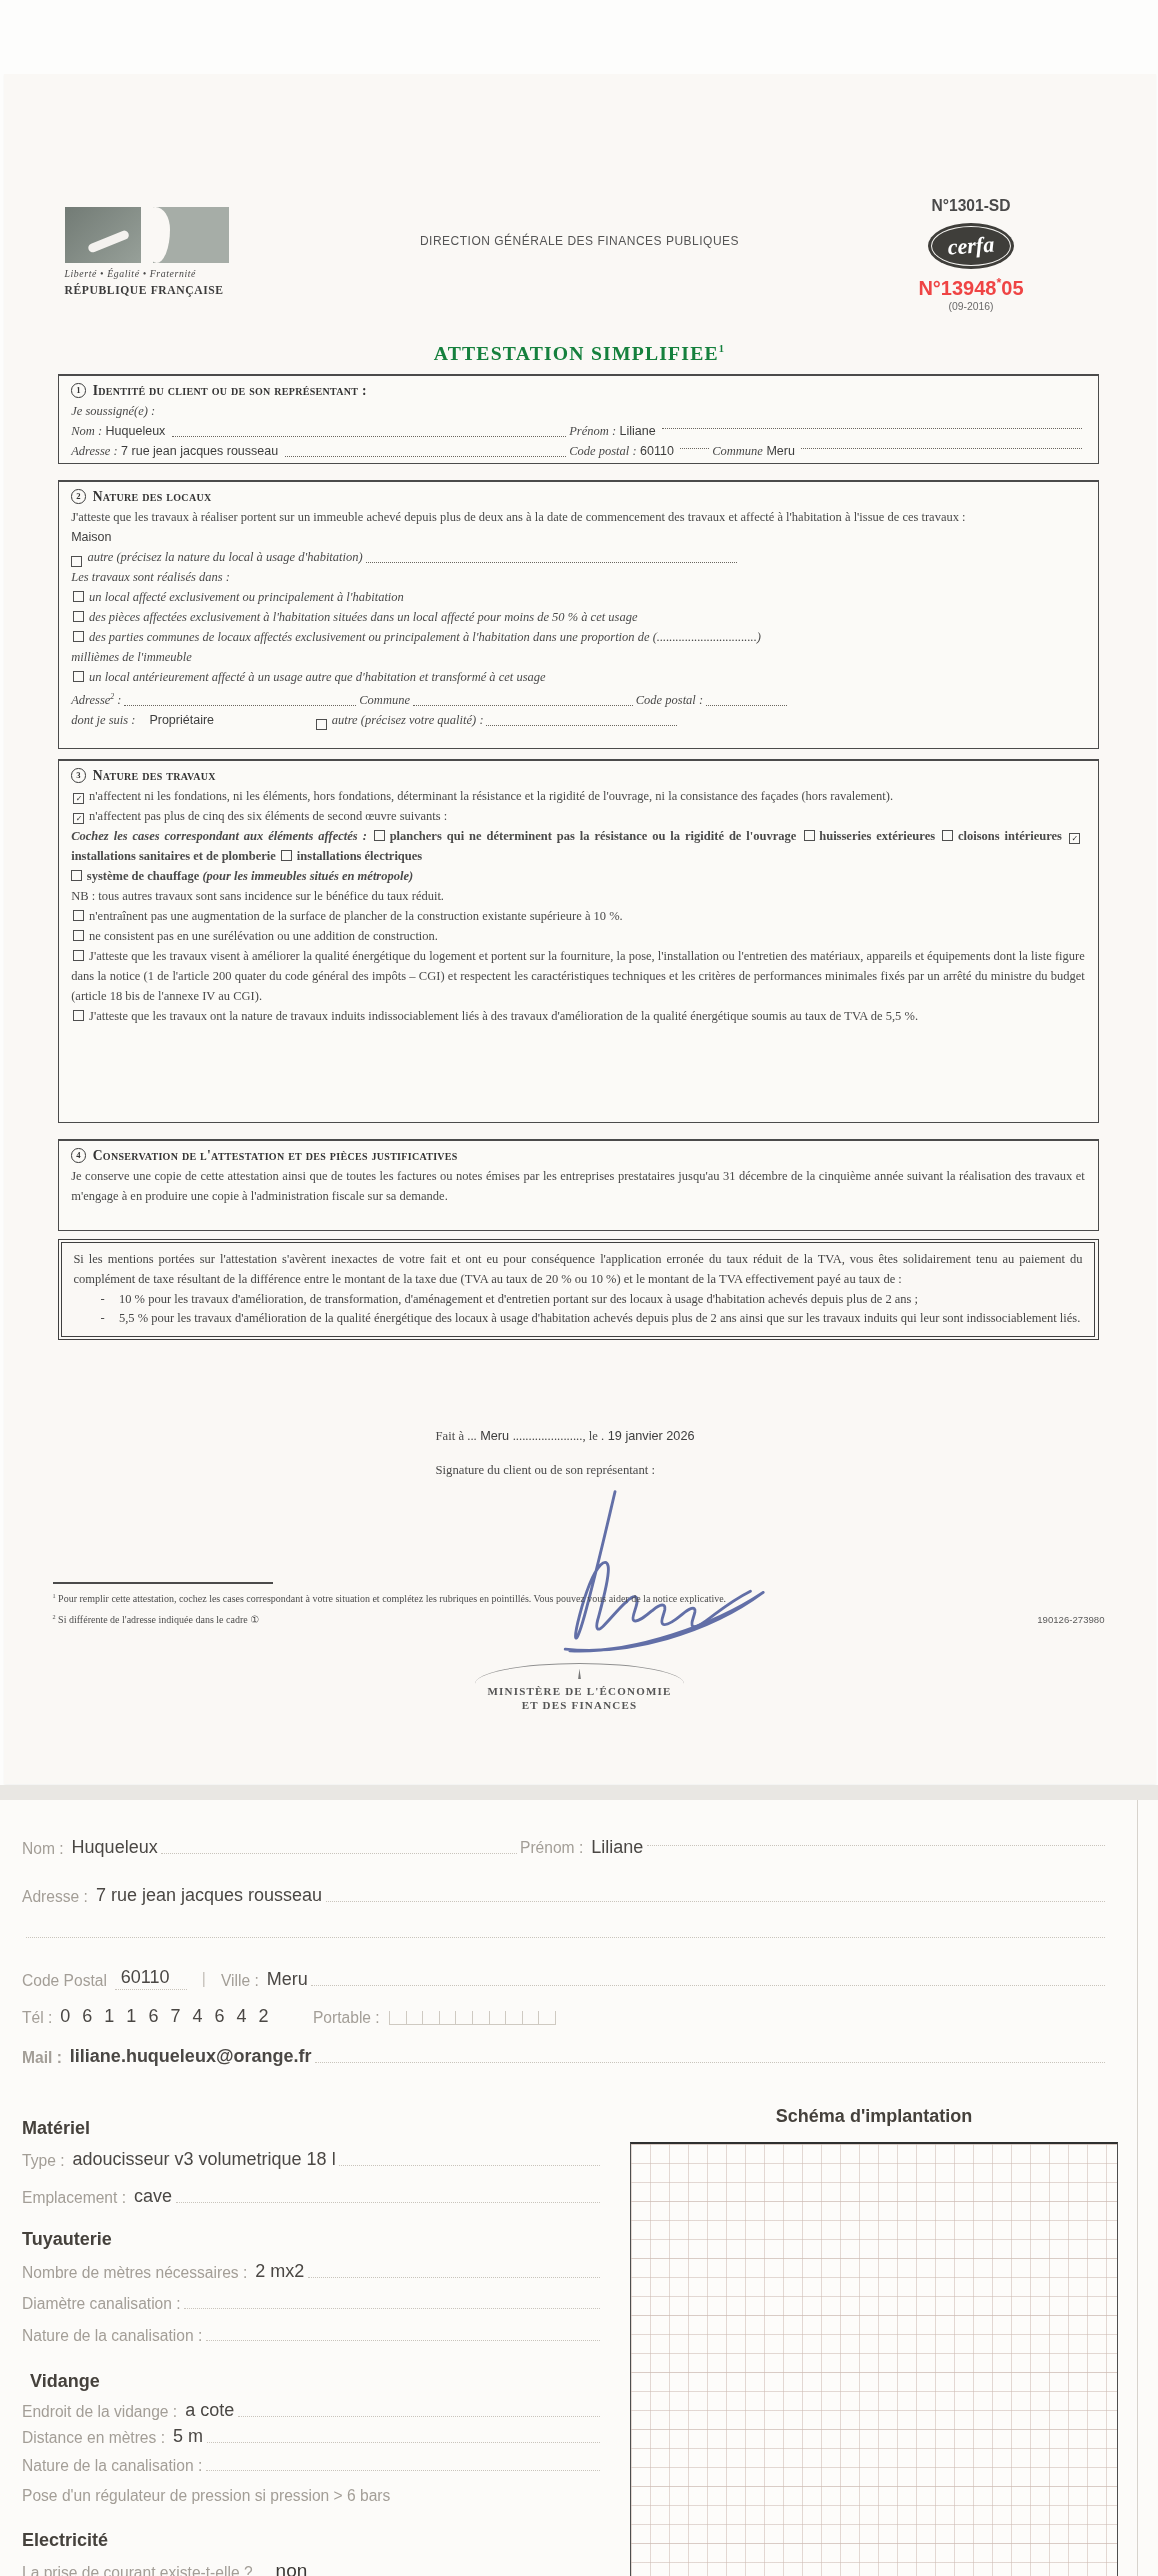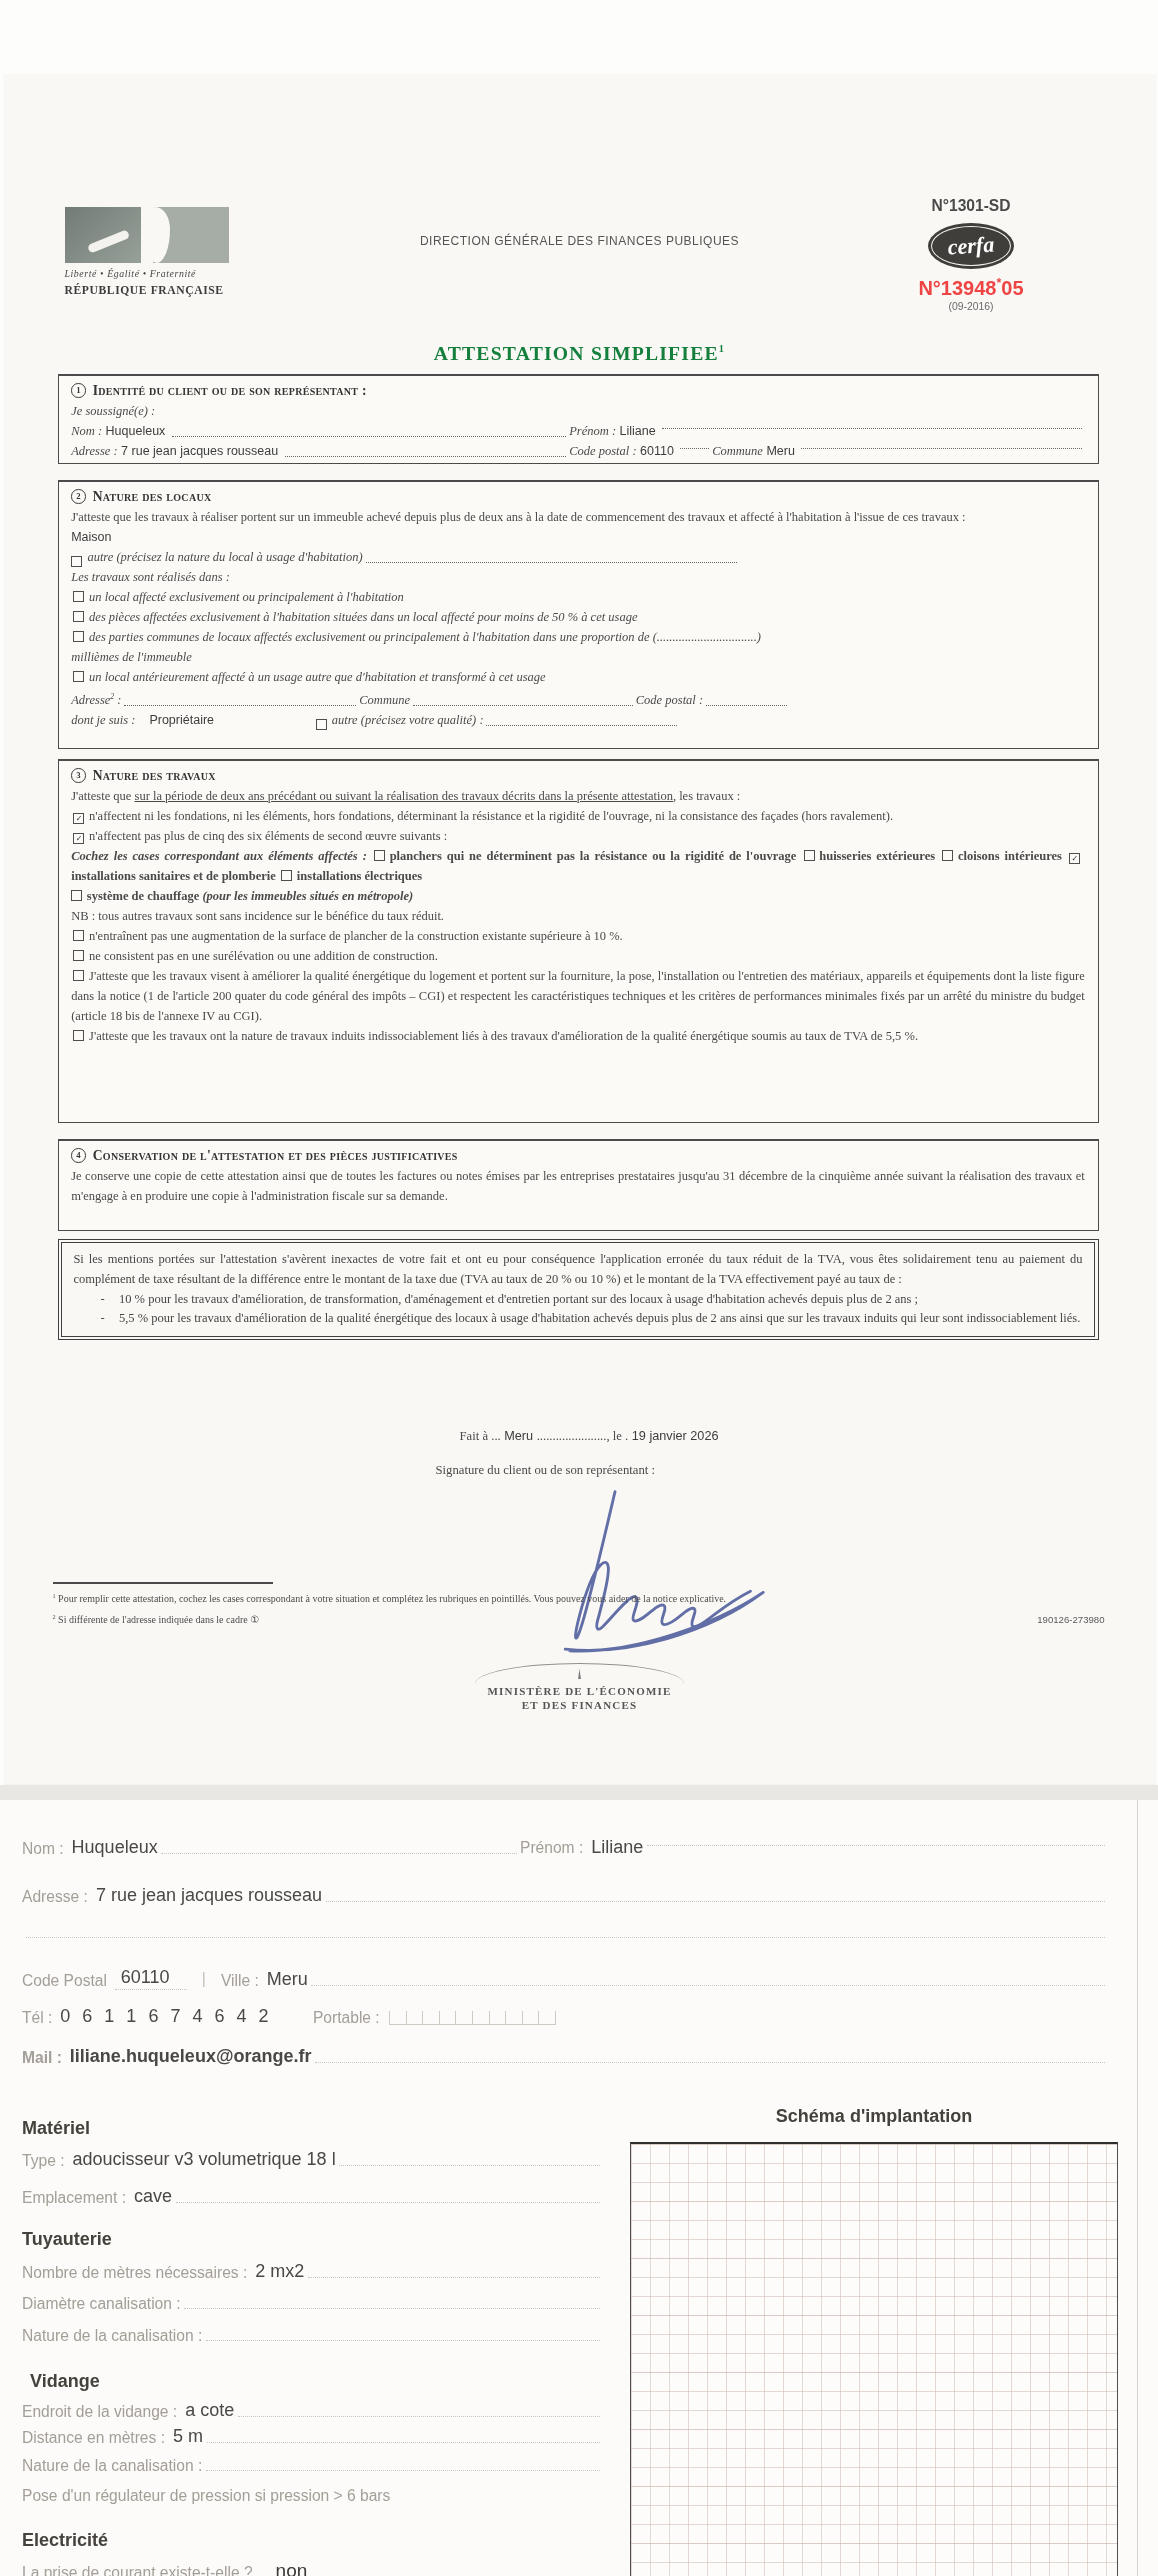--- a/index.html
+++ b/index.html
@@ -173,25 +173,20 @@
       <span class="leader" style="flex:0 0 191px;"></span>
       <span style="flex:1;"></span>
     </div>
   </div>
 
   <div class="fbox" style="top:685px;height:364px;">
     <div class="shead">
       <span class="cnum">3</span>
       <span class="t">Nature des travaux</span>
     </div>
-    <div class="just">
-      <span>J'atteste que</span>
-      <span class="uline">sur la période de deux ans précédant ou suivant la réalisation des travaux décrits dans la présente attestation,</span>
-      <span>les travaux :</span>
-    </div>
     <div class="just"><span class="cbi">✓</span><span>n'affectent ni les fondations, ni les éléments, hors fondations, déterminant la résistance et la rigidité de l'ouvrage, ni la consistance des façades (hors ravalement).</span></div>
     <div><span class="cbi">✓</span><span>n'affectent pas plus de cinq des six éléments de second œuvre suivants :</span></div>
     <div class="just">
       <span class="bold it">Cochez les cases correspondant aux éléments affectés :</span>
       <span class="cbi"></span><span class="bold">planchers qui ne déterminent pas la résistance ou la rigidité de l'ouvrage</span>
       <span class="cbi"></span><span class="bold">huisseries extérieures</span>
       <span class="cbi"></span><span class="bold">cloisons intérieures</span>
       <span class="cbi">✓</span><span class="bold">installations sanitaires et de plomberie</span>
       <span class="cbi"></span><span class="bold">installations électriques</span><br>
       <span class="cbi" style="margin-left:0;"></span><span class="bold">système de chauffage</span>
@@ -219,21 +214,21 @@
         <span class="wd">-</span>
         <span class="just" style="flex:1;">10 % pour les travaux d'amélioration, de transformation, d'aménagement et d'entretien portant sur des locaux à usage d'habitation achevés depuis plus de 2 ans ;</span>
       </div>
       <div class="witem">
         <span class="wd">-</span>
         <span class="just" style="flex:1;">5,5 % pour les travaux d'amélioration de la qualité énergétique des locaux à usage d'habitation achevés depuis plus de 2 ans ainsi que sur les travaux induits qui leur sont indissociablement liés.</span>
       </div>
     </div>
   </div>
 
-  <div class="abs" style="left:456px;top:1355px;width:556px;font-size:12.7px;color:#4a4a4a;">
+  <div class="abs" style="left:432px;top:1355px;width:556px;font-size:12.7px;color:#4a4a4a;">
     <span>Fait à ...</span><span class="fv" style="display:inline;">Meru</span><span>......................, le .</span><span class="fv" style="display:inline;">19 janvier 2026</span>
   </div>
   <div class="abs" style="left:432px;top:1389px;font-size:12.7px;color:#4a4a4a;">Signature du client ou de son représentant :</div>
 
   <svg class="abs" style="left:508px;top:1407px;" width="272" height="180" viewBox="0 0 470 310">
     <g stroke="#52619f" stroke-width="5" fill="none" stroke-linecap="round" opacity="0.9">
       <path d="M178,18 C168,60 150,140 128,222 C120,252 112,276 110,270 C108,260 122,208 134,178 C146,148 162,130 166,146 C170,162 156,210 148,240 C144,256 148,260 158,250 C172,236 186,218 198,208"></path>
       <path d="M198,208 C210,196 218,196 216,210 C214,222 206,236 210,240 C216,246 232,232 244,222 C256,212 266,210 264,222 C262,232 256,242 260,246 C266,252 282,240 294,230 C306,220 318,214 316,226 C314,236 308,246 312,250 C318,256 334,242 350,230 C370,215 392,200 412,190"></path>
       <path d="M92,290 C200,302 340,262 434,192 M434,192 C350,248 210,298 100,293"></path>
     </g>

